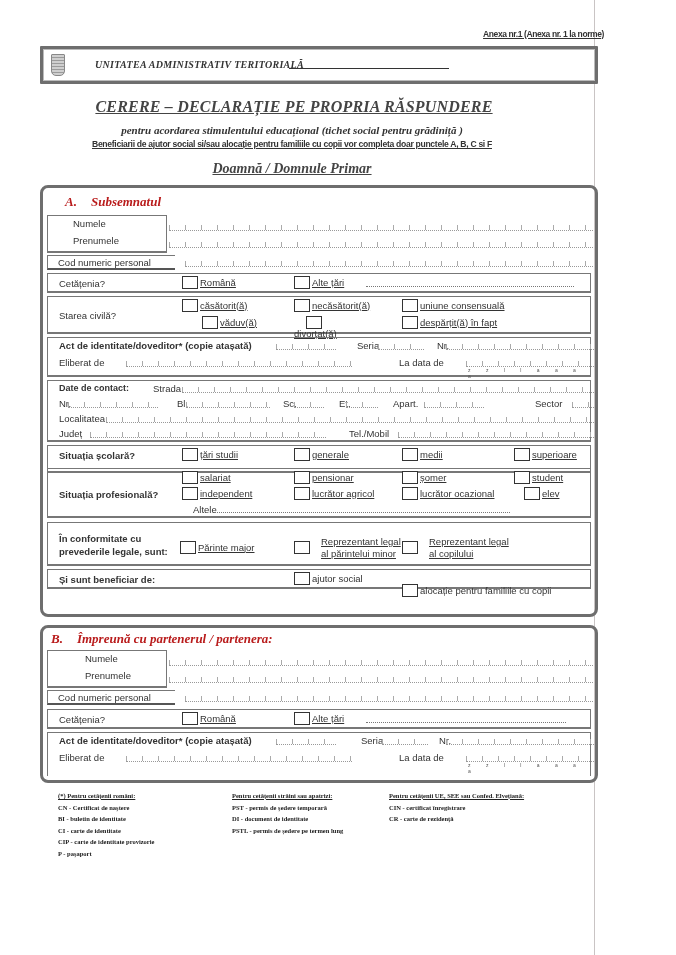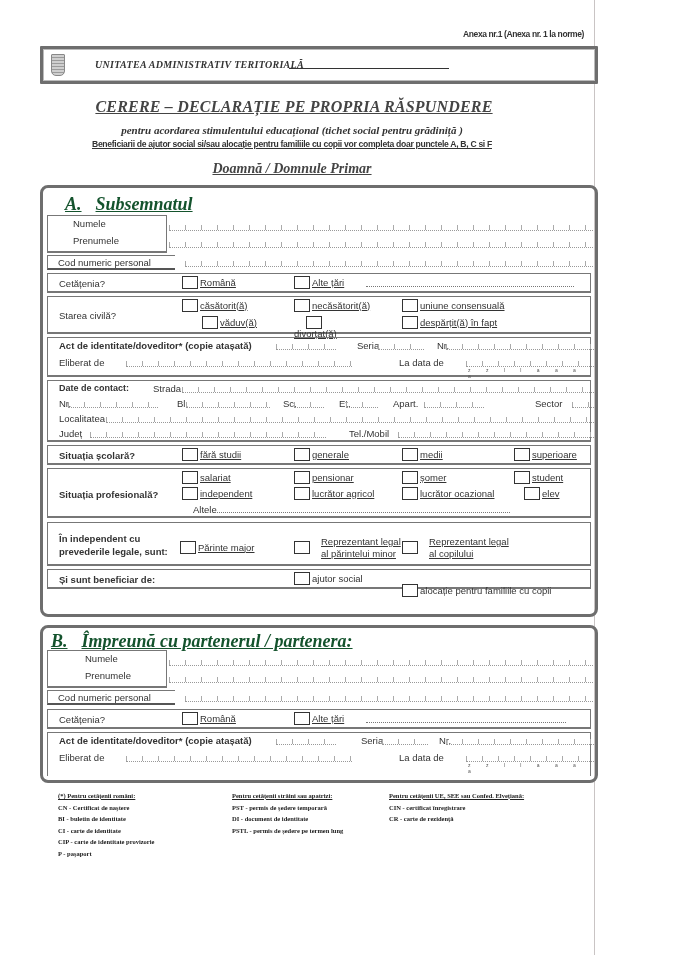--- a/index.html
+++ b/index.html
@@ -1,38 +1,38 @@
 <!DOCTYPE html>
 <html><head>
 <meta charset="utf-8">
 <style>
   * { box-sizing: border-box; margin: 0; padding: 0; }
   html, body { width: 676px; height: 955px; background: #ffffff; overflow: hidden; }
   body { position: relative; font-family: "Liberation Sans", sans-serif; color: #222; font-size: 10px; }
 
   .page-edge { position: absolute; left: 594px; top: 0; width: 1px; height: 955px; background: #c9c4c4; }
 
-  .annex { position: absolute; right: 92px; top: 29px; font-size: 8.5px; font-weight: bold; letter-spacing: -0.4px; color: #333; }
+  .annex { position: absolute; right: 72px; top: 29px; font-size: 8.5px; font-weight: bold; letter-spacing: -0.4px; color: #333; text-decoration: underline; }
 
   .uat-box { position: absolute; left: 40px; top: 46px; width: 558px; height: 38px; border: 3px solid #6e6e6e; border-radius: 1px; box-shadow: inset 0 0 0 1px #bbb; }
   .crest { position: absolute; left: 8px; top: 5px; width: 14px; height: 22px; border: 1px solid #888; background: repeating-linear-gradient(180deg,#cfcfcf 0 2px,#9b9b9b 2px 3px); border-radius: 1px 1px 5px 5px; }
   .uat-label { position: absolute; left: 52px; top: 10px; font-family: "Liberation Serif", serif; font-style: italic; font-weight: bold; font-size: 10px; letter-spacing: 0.3px; color: #333; }
   .uat-line { position: absolute; left: 246px; top: 19px; width: 160px; height: 1px; background: #333; }
 
   .title { position: absolute; left: 0; width: 676px; text-align: center; }
   .t-main { top: 98px; left: -44px; font-family: "Liberation Serif", serif; font-style: italic; font-weight: bold; font-size: 16px; text-decoration: underline; color: #444; letter-spacing: 0.2px; }
   .t-sub { top: 124px; left: -46px; font-family: "Liberation Serif", serif; font-style: italic; font-weight: bold; font-size: 11px; color: #333; }
   .t-note { top: 139px; left: -46px; font-size: 8.6px; font-weight: bold; text-decoration: underline; color: #333; letter-spacing: -0.3px; }
   .t-mayor { top: 161px; left: -46px; font-family: "Liberation Serif", serif; font-style: italic; font-weight: bold; font-size: 14px; text-decoration: underline; color: #444; }
 
   .section { position: absolute; left: 40px; width: 558px; border: 3px solid #6e6e6e; border-radius: 8px; }
   .sec-a { top: 185px; height: 432px; }
   .sec-b { top: 625px; height: 158px; }
 
-  .sec-title { position: absolute; left: 22px; font-family: "Liberation Serif", serif; font-style: italic; font-weight: bold; font-size: 18px; text-decoration: underline; color: #14532d; }
+  .sec-title { position: absolute; left: 22px; font-family: "Liberation Serif", serif; font-style: italic; font-weight: bold; font-size: 13px; color: #b91c1c; }
   .sec-title .letter { margin-right: 14px; }
 
   .row { position: absolute; left: 4px; right: 4px; border: 1px solid #777; border-bottom-width: 2px; }
   .lbl { position: absolute; font-size: 9.5px; color: #333; white-space: nowrap; padding-left: 9px; }
   .lbl.b { font-weight: bold; }
 
   .namebox { position: absolute; left: 4px; width: 120px; border: 1px solid #777; border-bottom-width: 2px; }
   .cnpbox { position: absolute; left: 4px; width: 128px; height: 15px; border: 1px solid #777; border-right: none; border-bottom: 2px solid #555; }
 
   .cells { position: absolute; height: 9px; border-bottom: 1px dotted #999;
@@ -156,25 +156,25 @@
     <span class="lbl" style="left:478px;top:17px;text-align:center;">Sector</span>
     <div class="cells" style="left:524px;top:18px;width:22px;"></div>
     <span class="lbl" style="left:2px;top:32px;">Localitatea</span>
     <div class="cells" style="left:58px;top:33px;width:488px;"></div>
     <span class="lbl" style="left:2px;top:47px;">Județ</span>
     <div class="cells" style="left:42px;top:48px;width:236px;"></div>
     <span class="lbl" style="left:292px;top:47px;">Tel./Mobil</span>
     <div class="cells" style="left:350px;top:48px;width:196px;"></div>
   </div>
 
-  <div class="row" style="top:257px;height:20px;">
+  <div class="row" style="top:257px;height:28px;">
     <span class="lbl b" style="left:2px;top:4px;">Situația școlară?</span>
     <div class="cb" style="left:134px;top:2px;">
         <span class="box"></span>
-        <span class="txt">fără studii</span>
+        <span class="txt">țări studii</span>
       </div>
     <div class="cb" style="left:246px;top:2px;">
         <span class="box"></span>
         <span class="txt">generale</span>
       </div>
     <div class="cb" style="left:354px;top:2px;">
         <span class="box"></span>
         <span class="txt">medii</span>
       </div>
     <div class="cb" style="left:466px;top:2px;">
@@ -215,21 +215,21 @@
       </div>
     <div class="cb" style="left:456px;top:18px;padding-left:20px;">
         <span class="box"></span>
         <span class="txt">elev</span>
       </div>
     <span class="lbl" style="left:136px;top:35px;">Altele</span>
     <div class="dots" style="left:166px;top:43px;width:296px;"></div>
   </div>
 
   <div class="row" style="top:334px;height:44px;">
-    <span class="lbl b" style="left:2px;top:10px;">În independent cu</span>
+    <span class="lbl b" style="left:2px;top:10px;">În conformitate cu</span>
     <span class="lbl b" style="left:2px;top:23px;">prevederile legale, sunt:</span>
     <div class="cb" style="left:132px;top:18px;">
         <span class="box"></span>
         <span class="txt">Părinte major</span>
       </div>
     <div class="cb" style="left:246px;top:18px;">
         <span class="box"></span>
       </div>
     <span class="lbl" style="left:264px;top:13px;text-decoration:underline;">Reprezentant legal</span>
     <span class="lbl" style="left:264px;top:25px;text-decoration:underline;">al părintelui minor</span>

